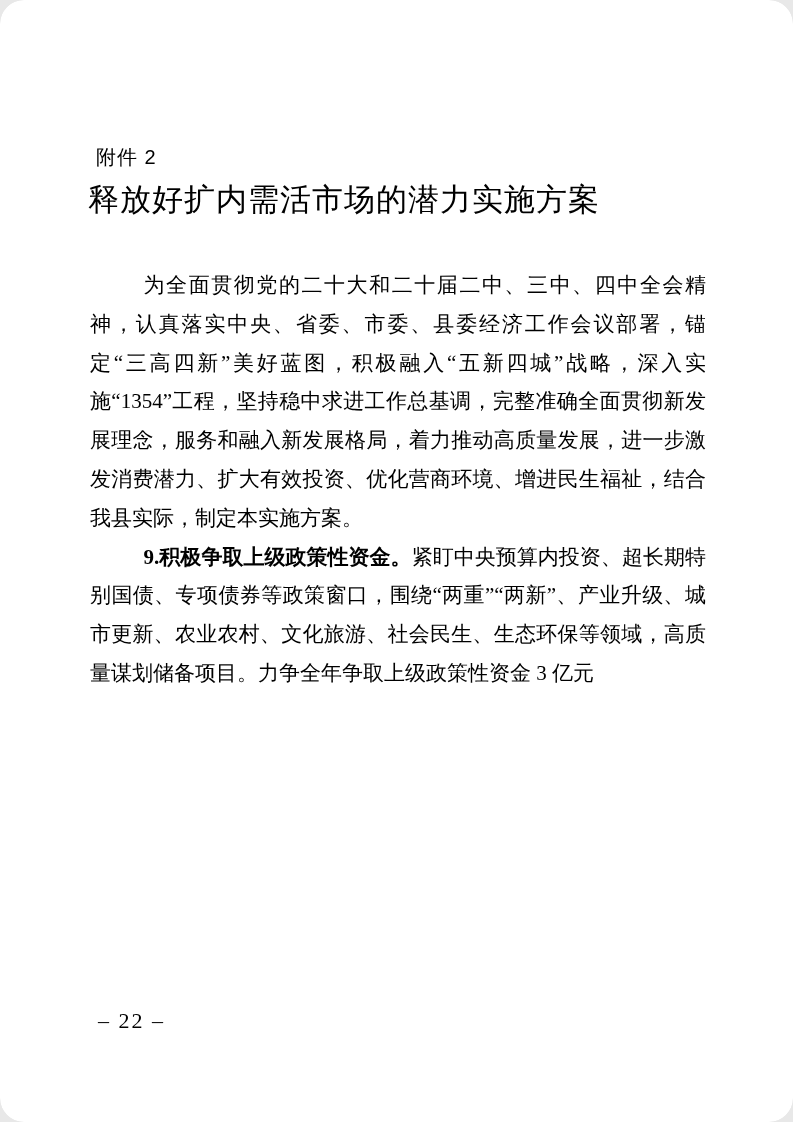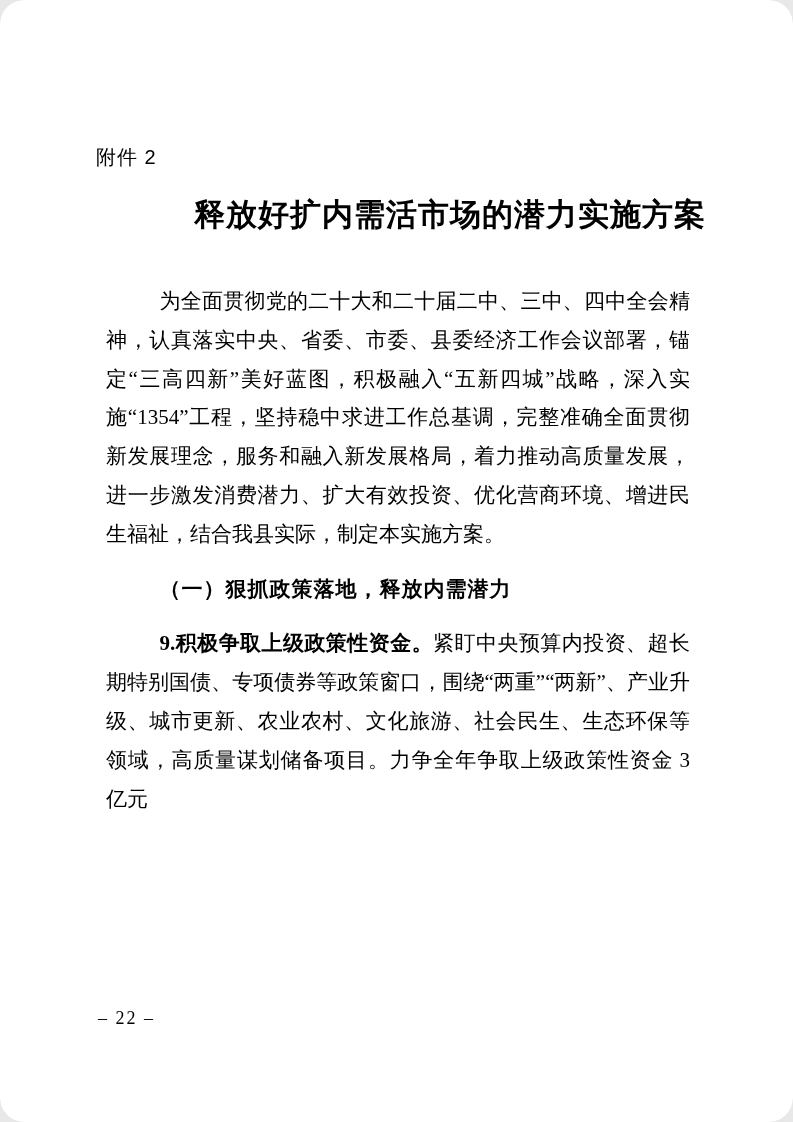--- a/index.html
+++ b/index.html
@@ -19,41 +19,41 @@
     left: 96px;
     top: 144px;
     font-family: "Liberation Sans", "DejaVu Sans", sans-serif;
     font-size: 20px;
     letter-spacing: 1px;
     white-space: nowrap;
   }
   .doc-title {
     position: absolute;
     left: 88px;
-    top: 194px;
+    top: 179px;
     width: 618px;
-    text-align: right;
+    text-align: left;
     font-family: "Liberation Serif", "DejaVu Serif", serif;
     font-size: 31px;
-    font-weight: 700;
+    font-weight: 400;
     letter-spacing: 1px;
     white-space: nowrap;
   }
   .doc-body {
     position: absolute;
     left: 90px;
     top: 266px;
     width: 616px;
     font-size: 21px;
     line-height: 38.8px;
     text-align: justify;
     text-justify: inter-character;
   }
   .doc-body p, .doc-body h2, .doc-body h3 {
-    margin: 16px;
+    margin: 0;
     text-indent: 2.55em;
     font-size: 21px;
     line-height: 38.8px;
   }
   .heading-sans {
     font-family: "Liberation Sans", "DejaVu Sans", sans-serif;
     font-weight: bold;
     letter-spacing: 1px;
   }
   .heading-kai {
@@ -61,21 +61,21 @@
     font-weight: bold;
     letter-spacing: 1px;
   }
   .lead-bold {
     font-weight: bold;
   }
   .page-number {
     position: absolute;
     left: 98px;
     top: 1008px;
-    font-size: 18px;
+    font-size: 22px;
     letter-spacing: 2px;
     font-family: "Liberation Serif", "DejaVu Serif", serif;
     white-space: nowrap;
   }
 </style>
 </head>
 <body>
 
 <div class="page">
 
@@ -83,21 +83,20 @@
 
   <h1 class="doc-title">释放好扩内需活市场的潜力实施方案</h1>
 
   <div class="doc-body">
 
     <p>为全面贯彻党的二十大和二十届二中、三中、四中全会精神，认真落实中央、省委、市委、县委经济工作会议部署，锚定“三高四新”美好蓝图，积极融入“五新四城”战略，深入实施“1354”工程，坚持稳中求进工作总基调，完整准确全面贯彻新发展理念，服务和融入新发展格局，着力推动高质量发展，进一步激发消费潜力、扩大有效投资、优化营商环境、增进民生福祉，结合我县实际，制定本实施方案。</p>
 
 
 
 
-    <h3 class="heading-kai">（一）狠抓政策落地，释放内需潜力</h3>
 
     <p><span class="lead-bold">9.积极争取上级政策性资金。</span><span>紧盯中央预算内投资、超长期特别国债、专项债券等政策窗口，围绕“两重”“两新”、产业升级、城市更新、农业农村、文化旅游、社会民生、生态环保等领域，高质量谋划储备项目。力争全年争取上级政策性资金 3 亿元</span></p>
 
   </div>
 
   <div class="page-number">– 22 –</div>
 
 </div>
 
 </body></html>

